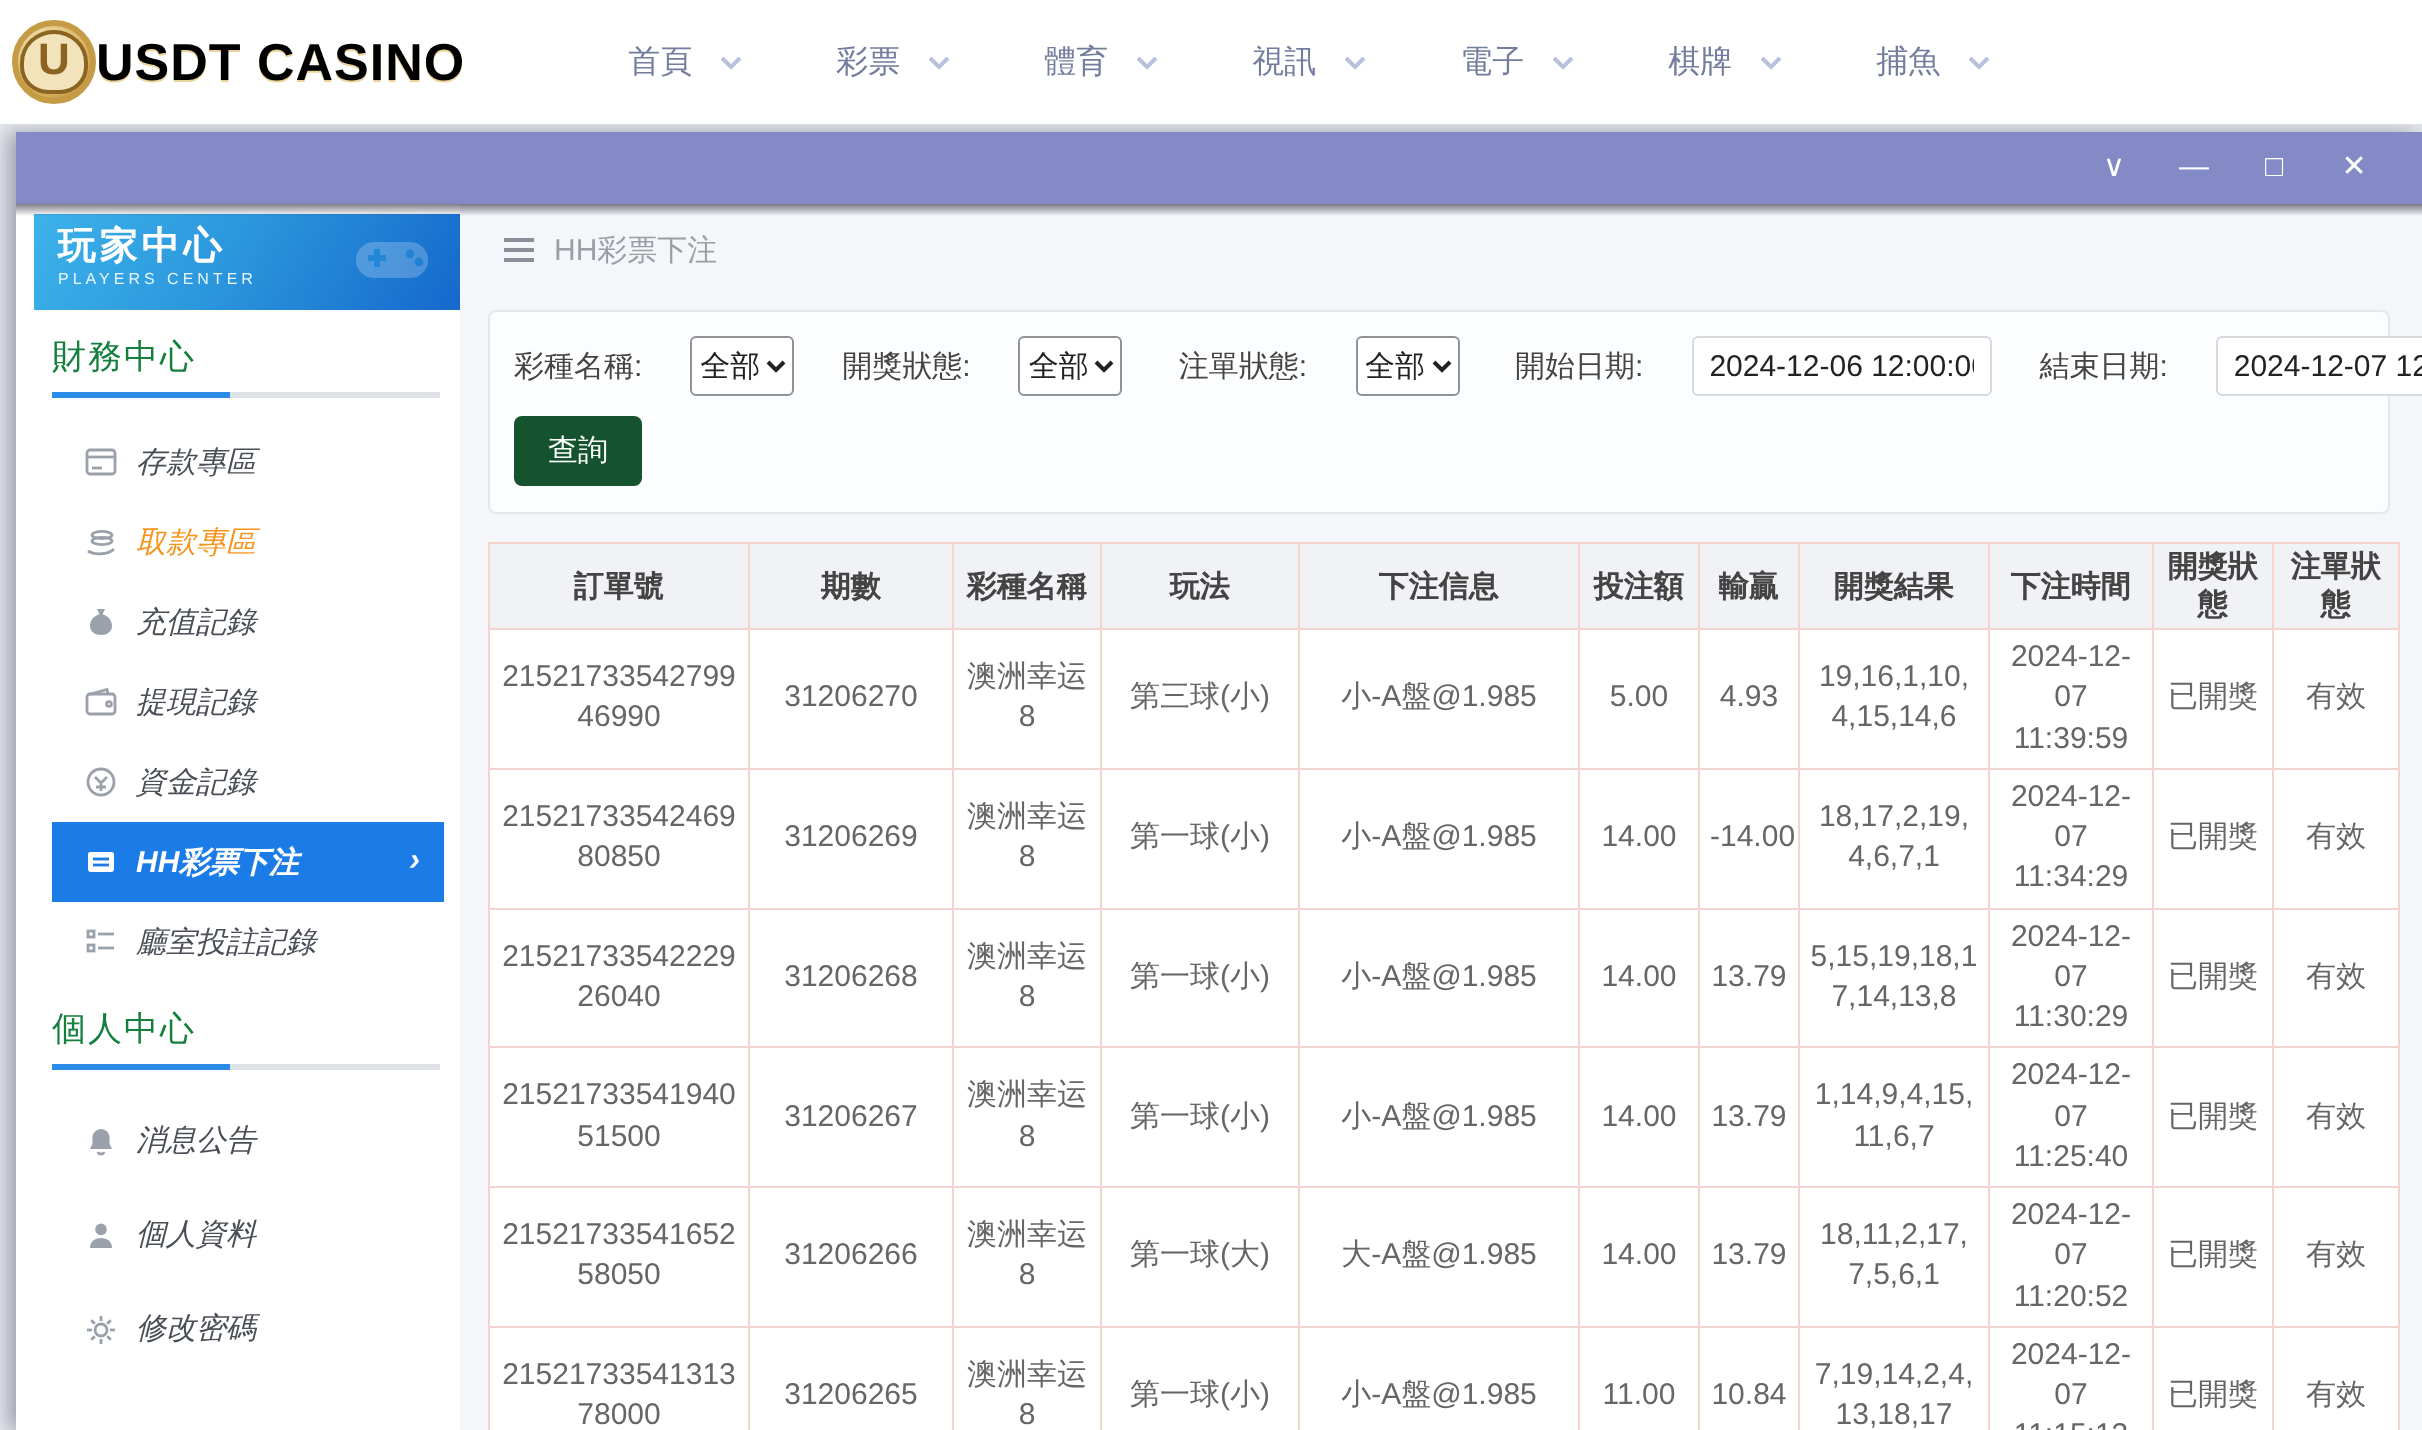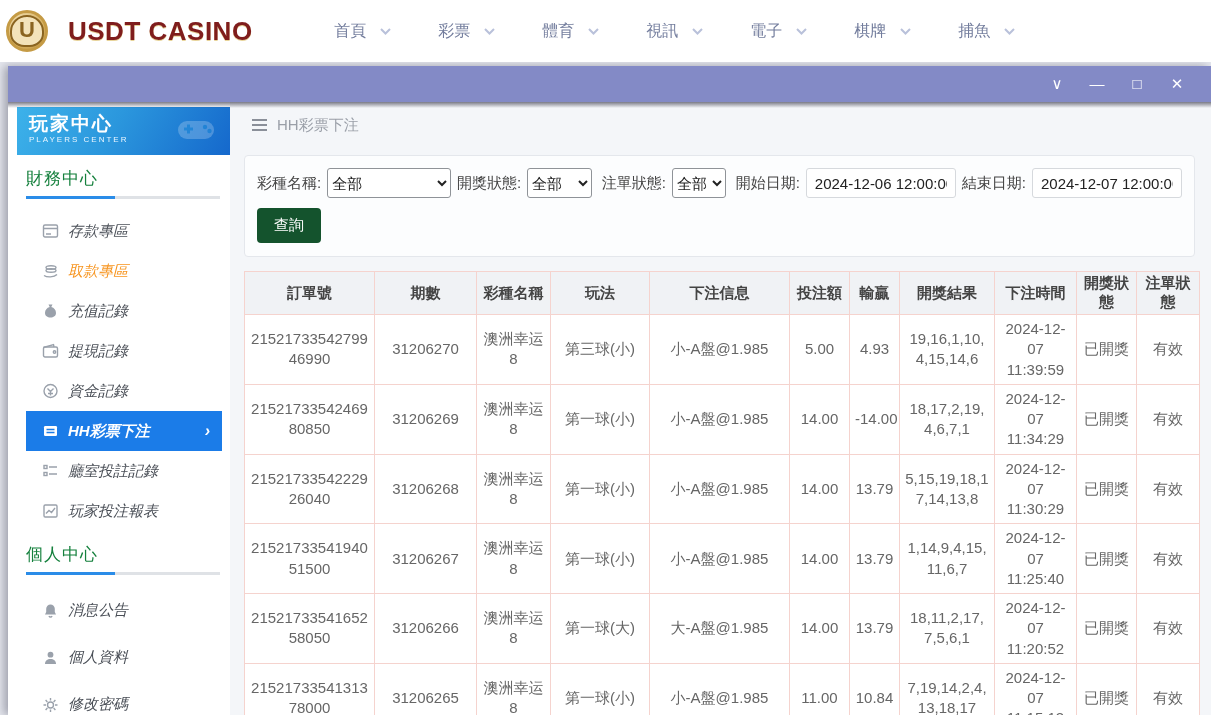--- a/index.html
+++ b/index.html
@@ -5,21 +5,21 @@
   * { margin:0; padding:0; box-sizing:border-box; }
   html,body { width:1211px; height:715px; overflow:hidden; }
   body { font-family:"Liberation Sans", sans-serif; background:#e6e8ef; }
   .screen { position:relative; width:1211px; height:715px; overflow:hidden; background:#e6e8ef; }
 
   
   .topbar { position:absolute; top:0; left:0; width:1211px; height:62px; background:#ffffff; display:flex; align-items:center; z-index:1; }
   .brand { display:flex; align-items:center; padding-left:6px; }
   .logo-circle { width:42px; height:42px; border-radius:50%; border:3px solid #c59b45; background:radial-gradient(circle at 35% 30%, #f6e7c0, #d9b465 60%, #b68a35); display:flex; align-items:center; justify-content:center; }
   .logo-circle span { font-size:22px; font-weight:bold; color:#8a6420; border:2px solid #8a6420; border-radius:50% 50% 42% 42%; padding:0 7px 2px 7px; line-height:1.2; background:#f3e3ba; }
-  .brand-text { margin-left:20px; font-size:26px; font-weight:800; letter-spacing:.5px; color:#7f1d1d; text-shadow:0 1px 0 #e8d49a; }
+  .brand-text { margin-left:0; font-size:26px; font-weight:800; letter-spacing:.5px; color:#000000; text-shadow:0 1px 0 #e8d49a; }
   .nav { display:flex; margin-left:58px; }
   .nav-item { width:104px; display:flex; align-items:center; justify-content:center; gap:14px; color:#737d9d; font-size:16px; cursor:pointer; }
   .nav-chev { width:11px; height:7px; }
   .nav-chev polyline { fill:none; stroke:#b9c1da; stroke-width:2; }
 
   
   .modal { position:absolute; left:8px; top:66px; width:1203px; height:649px; box-shadow:-4px 0 9px rgba(30,30,50,.35); background:#f4f6f9; }
   .titlebar { height:36px; background:#838ac6; display:flex; align-items:center; justify-content:flex-end; padding-right:14px; }
   .win-ctl { color:#ffffff; font-size:15px; width:40px; text-align:center; cursor:pointer; line-height:36px; }
   .modal-body { position:relative; display:flex; height:698px; overflow:hidden; }
@@ -46,21 +46,21 @@
   .sb-item.active .sb-ico .fil { fill:#ffffff; stroke:none; }
   .sb-item .chev-right { position:absolute; right:12px; font-size:16px; font-weight:bold; color:#ffffff; }
   .sb-list2 .sb-item { height:47px; }
 
   
   .content { flex:1; background:#f4f6f9; overflow:hidden; position:relative; }
   .crumb { height:46px; display:flex; align-items:center; padding-left:22px; gap:10px; color:#9a9fa8; font-size:15px; }
   .burger { display:inline-flex; flex-direction:column; gap:3px; cursor:pointer; }
   .burger i { display:block; width:15px; height:2px; background:#8a8f99; }
   .filter-card { margin:7px 16px 0 14px; background:#fcfdfe; border:1px solid #e4e7ec; border-radius:4px; padding:12px 12px 13px 12px; }
-  .filter-row { display:flex; align-items:center; gap:6px; font-size:15px; color:#444; flex-wrap:nowrap; }
+  .filter-row { display:flex; align-items:center; gap:24px; font-size:15px; color:#444; flex-wrap:nowrap; }
   .filter-row label { white-space:nowrap; }
   .filter-row select { height:30px; border:1px solid #8f9398; border-radius:3px; background:#ffffff; font-size:15px; color:#222; font-family:"Liberation Sans",sans-serif; }
   .sel-lottery { width:134px; }
   .sel-draw { width:70px; margin-right:4px; }
   .sel-order { width:58px; margin-right:4px; }
   .filter-row input { height:30px; width:150px; border:1px solid #d6d9dd; border-radius:3px; padding:0 8px; font-size:15px; color:#222; font-family:"Liberation Sans",sans-serif; }
   .query-btn { margin-top:10px; background:#14532d; color:#ffffff; border:none; border-radius:4px; font-size:15px; padding:8px 17px; cursor:pointer; font-family:"Liberation Sans",sans-serif; }
 
   
   .table-wrap { margin:14px 16px 0 14px; background:#ffffff; }
@@ -203,27 +203,20 @@
             <span class="chev-right">›</span>
           </div>
           <div class="sb-item">
             <svg class="sb-ico" viewBox="0 0 17 17">
                 <rect x="2" y="3" width="3" height="3"></rect>
                 <rect x="2" y="10" width="3" height="3"></rect>
                 <line x1="7" y1="4.5" x2="15" y2="4.5"></line>
                 <line x1="7" y1="11.5" x2="15" y2="11.5"></line>
               </svg>
             <span>廳室投註記錄</span>
-          </div>
-          <div class="sb-item">
-            <svg class="sb-ico" viewBox="0 0 17 17">
-                <rect x="2" y="2.5" width="13" height="12" rx="1.2"></rect>
-                <polyline points="4,11 7,8 9.5,10 13,5.5"></polyline>
-              </svg>
-            <span>玩家投注報表</span>
           </div>
         </div>
 
         <div class="sb-section-title">個人中心</div>
         <div class="sb-underline"></div>
 
         <div class="sb-list sb-list2">
           <div class="sb-item">
             <svg class="sb-ico" viewBox="0 0 17 17">
                 <path class="fil" d="M8.5 2a4.3 4.3 0 0 0-4.3 4.3v3.2L3 12h11l-1.2-2.5V6.3A4.3 4.3 0 0 0 8.5 2z"></path>

